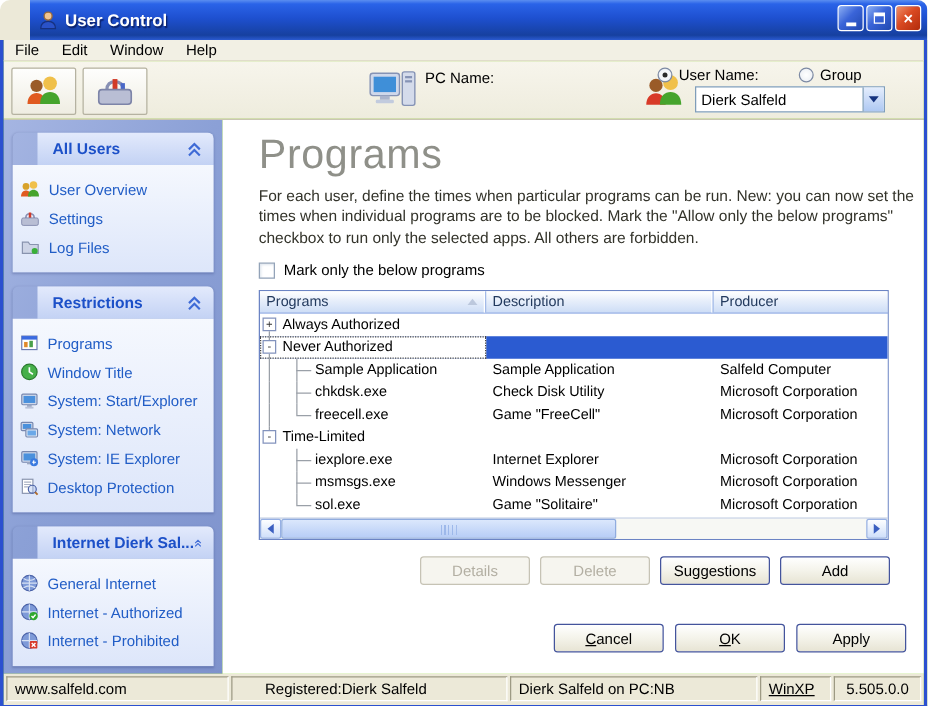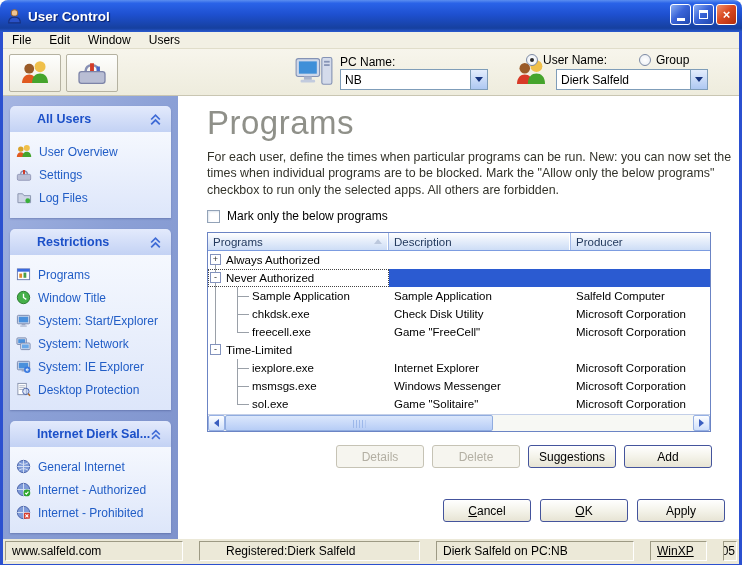--- a/index.html
+++ b/index.html
@@ -1,20 +1,20 @@
 <!DOCTYPE html>
 <html><head>
 <meta charset="utf-8">
 <style>
   * { margin:0; padding:0; box-sizing:border-box; }
   html,body { width:742px; height:565px; background:#fff; font-family:"Liberation Sans", sans-serif; }
   .window { width:742px; height:565px; border-radius:8px 8px 0 0; overflow:hidden; position:relative; background:#ece9d8; }
 
   
-  .titlebar { height:30px; background:linear-gradient(180deg,#5b8ef0 0%,#2a63e8 10%,#1e50d0 45%,#16409f 88%,#2a5ad0 100%); display:flex; align-items:center; padding:16px 6px; position:relative; }
+  .titlebar { height:30px; background:linear-gradient(180deg,#5b8ef0 0%,#2a63e8 10%,#1e50d0 45%,#16409f 88%,#2a5ad0 100%); display:flex; align-items:center; padding:16px 6px; position:relative;margin-left:24px; }
   .titlebar .app-icon { width:17px; height:17px; margin-right:5px; }
   .titlebar .ttl { color:#fff; font-weight:bold; font-size:13.5px; text-shadow:1px 1px 1px #0a1f66; }
   .winbtns { position:absolute; right:5px; top:4px; display:flex; gap:2px; }
   .wbtn { width:21px; height:21px; border:1px solid #fff; border-radius:3px; display:flex; align-items:center; justify-content:center; color:#fff; font-size:13px; }
   .wbtn.blue { background:linear-gradient(135deg,#8db0f4,#3a64d8 45%,#2048b0); }
   .wbtn.red { background:linear-gradient(135deg,#f0926c,#da4a22 45%,#b22c0c); font-weight:bold; }
   .glyph-min { width:8px; height:3px; background:#fff; margin-top:9px; }
   .glyph-max { width:9px; height:9px; border:1px solid #fff; border-top:3px solid #fff; }
 
   
@@ -32,21 +32,21 @@
   .tri-down { width:0; height:0; border-left:4px solid transparent; border-right:4px solid transparent; border-top:5px solid #16337e; }
   .radio { width:12px; height:12px; border:1px solid #7d8aa4; border-radius:50%; background:radial-gradient(#fff,#e8ecf2); position:relative; display:inline-block; vertical-align:-2px; }
   .radio.sel::after { content:''; position:absolute; left:3px; top:3px; width:4px; height:4px; border-radius:50%; background:#2a2a2a; }
 
   
   .bodyrow { flex:1; display:flex; min-height:0; }
 
   
   .sidebar { width:175px; background:linear-gradient(115deg,#a5b5e2,#7e92cc 60%,#8example); background:linear-gradient(115deg,#a5b5e2 0%,#8ba0d6 45%,#7e92cc 100%); padding:10px 7px 0 7px; overflow:hidden; }
   .panel { margin-bottom:11px; border-radius:5px 5px 0 0; overflow:hidden; box-shadow:0 1px 2px rgba(20,30,90,.25); }
-  .panel-hd { height:26px; background:linear-gradient(180deg,#e3eafc,#c3d2f4); display:flex; align-items:center; justify-content:space-between; padding:0 9px 0 27px; }
+  .panel-hd { height:26px; background:linear-gradient(180deg,#e3eafc,#c3d2f4); display:flex; align-items:center; justify-content:space-between; padding:0 9px 0 12px;margin-left:20px; }
   .panel-hd .pt { color:#1c50c8; font-weight:bold; font-size:12.5px; white-space:nowrap; }
   .panel-bd { background:linear-gradient(180deg,#f5f8fe,#dde6fa); padding:8px 4px 9px 6px; }
   .sbitem { display:flex; align-items:center; gap:7px; height:23px; color:#215dc6; font-size:12px; white-space:nowrap; }
   .sbitem svg { flex:0 0 auto; }
 
   
   .main { flex:1; background:#fff; padding:8px 0 0 29px; position:relative; }
   .page-title { font-size:33px; color:#8f9089; font-weight:400; letter-spacing:.5px; }
   .desc { margin-top:7px; width:530px; font-size:12.4px; color:#33332a; line-height:1.32; }
   .chkrow { margin-top:11px; display:flex; align-items:center; gap:7px; font-size:12px; color:#000; }
@@ -86,21 +86,21 @@
 
   
   .btn-row { width:505px; margin-top:13px; display:flex; justify-content:flex-end; gap:8px; }
   .dialog-row { width:518px; margin-top:31px; display:flex; justify-content:flex-end; gap:9px; }
   .xp-btn { width:88px; height:23px; border:1px solid #44549c; border-radius:3px; background:linear-gradient(180deg,#ffffff,#f4f3ea 50%,#e7e4d4); font-family:"Liberation Sans",sans-serif; font-size:12px; color:#000; }
   .xp-btn.disabled { border-color:#c6c3b5; color:#b3afa3; background:#f6f5ef; }
   .ak { display:block; }
   .xp-btn.ukey .ak::first-letter { text-decoration:underline; }
 
   
-  .statusbar { height:25px; background:#ece9d8; display:flex; align-items:center; gap:16px; padding:1px 2px 2px 2px; }
+  .statusbar { height:25px; background:#ece9d8; display:flex; align-items:center; gap:2px; padding:1px 2px 2px 2px; }
   .seg { height:20px; border:1px solid; border-color:#9d9a84 #fff #fff #9d9a84; background:#ece9d8; font-size:12px; color:#000; display:flex; align-items:center; padding:0 6px; white-space:nowrap; overflow:hidden; }
   .seg1 { width:178px; } .seg2 { width:221px;padding-left:26px; } .seg3 { width:198px; } .seg4 { width:57px;text-decoration:underline; } .seg5 { flex:1; justify-content:center; }
 </style>
 </head>
 <body>
 
 <div class="window">
 
   <div class="titlebar">
     <svg class="app-icon" viewBox="0 0 16 16">
@@ -120,21 +120,21 @@
         </div>
     </div>
   </div>
 
   <div class="frame">
 
     <div class="menubar">
       <span class="menu-item">File</span>
       <span class="menu-item">Edit</span>
       <span class="menu-item">Window</span>
-      <span class="menu-item">Users</span>
+      <span class="menu-item">Help</span>
     </div>
 
     <div class="toolbar">
       <div class="tbtn" style="left:6px;">
         <svg width="30" height="26" viewBox="0 0 20 18">
             <circle cx="6" cy="6" r="3.4" fill="#9a5b28"></circle>
             <path d="M1 16c0-4 2.4-6 5-6s5 2 5 6z" fill="#e05a20"></path>
             <circle cx="13.5" cy="4.6" r="3.8" fill="#f0c04a"></circle>
             <path d="M8 16c0-4.6 2.6-6.6 5.5-6.6S19 11.4 19 16z" fill="#45a42c"></path>
           </svg>
@@ -151,26 +151,20 @@
       <svg style="position:absolute;left:292px;top:6px;" width="38" height="34" viewBox="0 0 34 30">
           <rect x="1" y="3" width="21" height="16" rx="2" fill="#cfd8ea" stroke="#8593b5"></rect>
           <rect x="3.5" y="5.5" width="16" height="11" fill="#3f8fd8"></rect>
           <rect x="8" y="19" width="7" height="3" fill="#aab4cc"></rect>
           <rect x="5" y="22" width="13" height="2.5" rx="1" fill="#c2cbde"></rect>
           <rect x="24" y="2" width="9" height="24" rx="1.5" fill="#d4dbeb" stroke="#8593b5"></rect>
           <rect x="26" y="5" width="5" height="1.6" fill="#8593b5"></rect>
           <rect x="26" y="8" width="5" height="1.6" fill="#8593b5"></rect>
         </svg>
       <span class="lbl-sm" style="left:337px;top:6px;">PC Name:</span>
-      <div class="combo" style="left:337px;top:20px;width:148px;">
-        <span class="cval">NB</span>
-        <div class="cbtn">
-            <div class="tri-down"></div>
-          </div>
-      </div>
 
       <svg style="position:absolute;left:512px;top:10px;" width="32" height="28" viewBox="0 0 20 18">
           <circle cx="6" cy="6" r="3.4" fill="#9a5b28"></circle>
           <path d="M1 16c0-4 2.4-6 5-6s5 2 5 6z" fill="#d83a28"></path>
           <circle cx="13.5" cy="4.6" r="3.8" fill="#f0c04a"></circle>
           <path d="M8 16c0-4.6 2.6-6.6 5.5-6.6S19 11.4 19 16z" fill="#45a42c"></path>
         </svg>
       <span style="position:absolute;left:523px;top:4px;display:flex;align-items:center;gap:5px;font-size:12px;">
         <span class="radio sel"></span>
         <span>User Name:</span>

